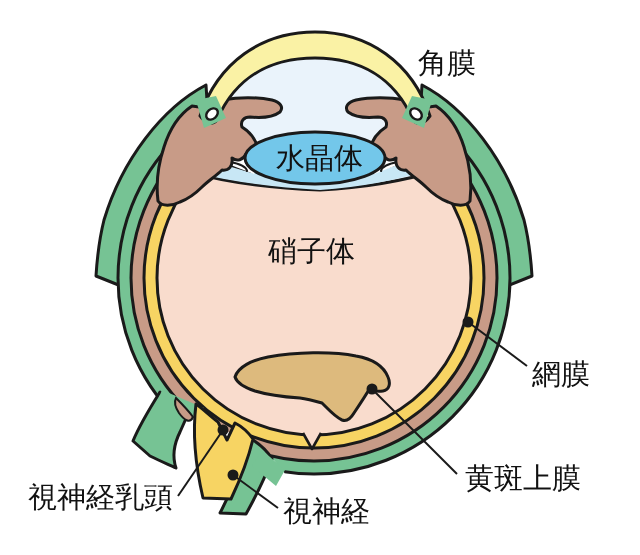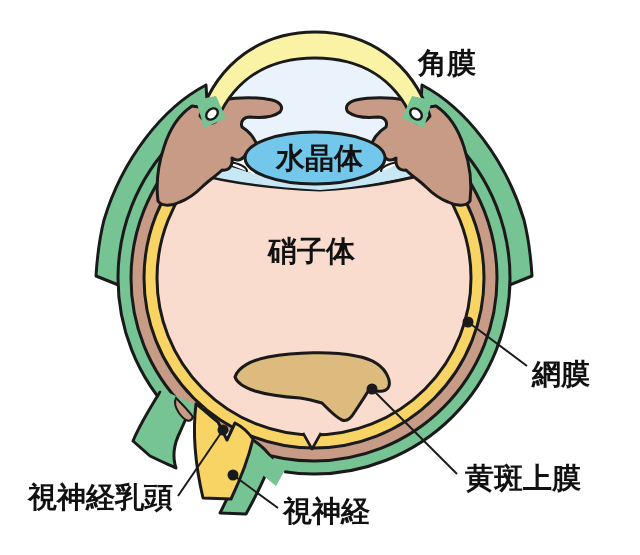--- a/index.html
+++ b/index.html
@@ -1,17 +1,17 @@
 <!DOCTYPE html>
 <html><head>
 <meta charset="utf-8">
 <style>
   html,body{margin:0;padding:0;background:#ffffff;}
   .stage{position:relative;width:640px;height:555px;background:#ffffff;overflow:hidden;
-         font-family:"Liberation Sans", sans-serif;font-weight:bold;}
+         font-family:"Liberation Sans", sans-serif;}
   svg{display:block;}
   .outline{stroke:#1a1a1a;stroke-width:3;stroke-linejoin:round;stroke-linecap:round;}
   .thin{stroke:#1a1a1a;stroke-width:2.2;fill:none;stroke-linecap:round;}
   .leader{stroke:#1a1a1a;stroke-width:2;fill:none;}
   .noline{stroke:none;}
   .lbl{font-size:29px;fill:#111111;font-family:"Liberation Sans","DejaVu Sans",sans-serif;}
 </style>
 </head>
 <body>
 

